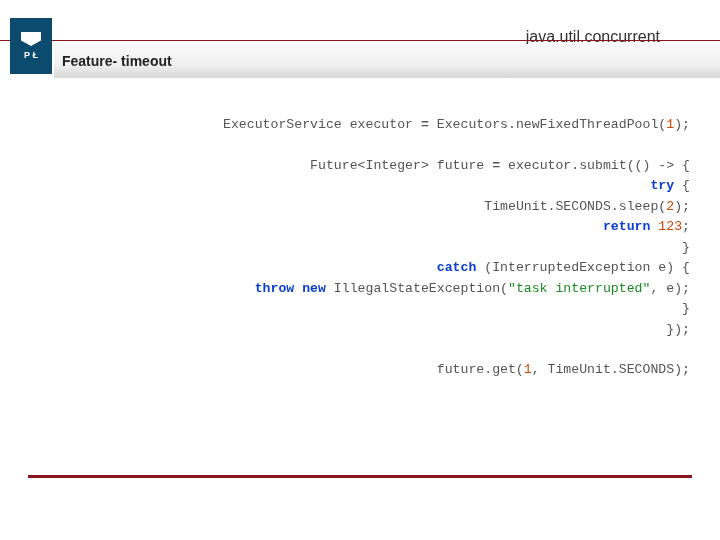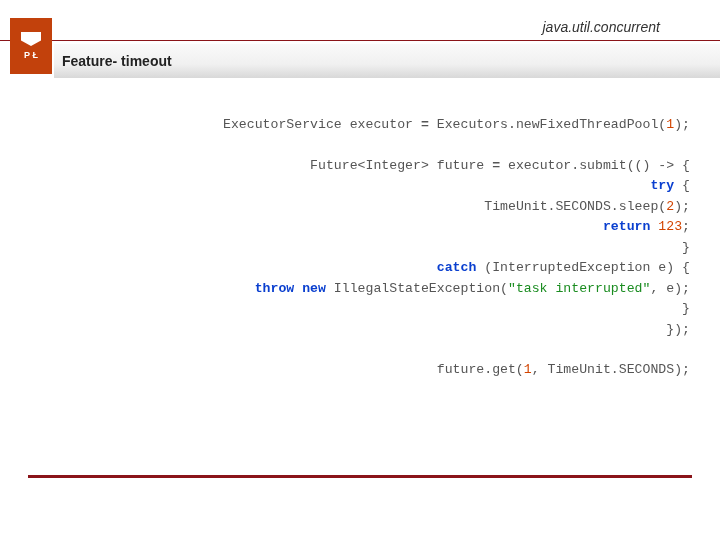--- a/index.html
+++ b/index.html
@@ -6,41 +6,40 @@
   body {
     width: 720px;
     height: 540px;
     background: #ffffff;
     font-family: Arial, sans-serif;
     position: relative;
     overflow: hidden;
   }
   .header-package {
     position: absolute;
-    top: 19px;
+    top: 28px;
     right: 60px;
-    font-size: 14px;
-    font-style: italic;
+    font-size: 16px;
     color: #333;
   }
   .top-line {
     position: absolute;
     top: 40px;
     left: 0;
     right: 0;
     height: 1px;
     background: #8a1419;
   }
   .logo-block {
     position: absolute;
     top: 18px;
     left: 10px;
     width: 42px;
     height: 56px;
-    background: #c2410c;
+    background: #0c4a6e;
     display: flex;
     flex-direction: column;
     align-items: center;
     justify-content: center;
   }
   .logo-icon {
     width: 20px;
     height: 14px;
     background: #fff;
     clip-path: polygon(0 0, 100% 0, 100% 60%, 50% 100%, 0 60%);

